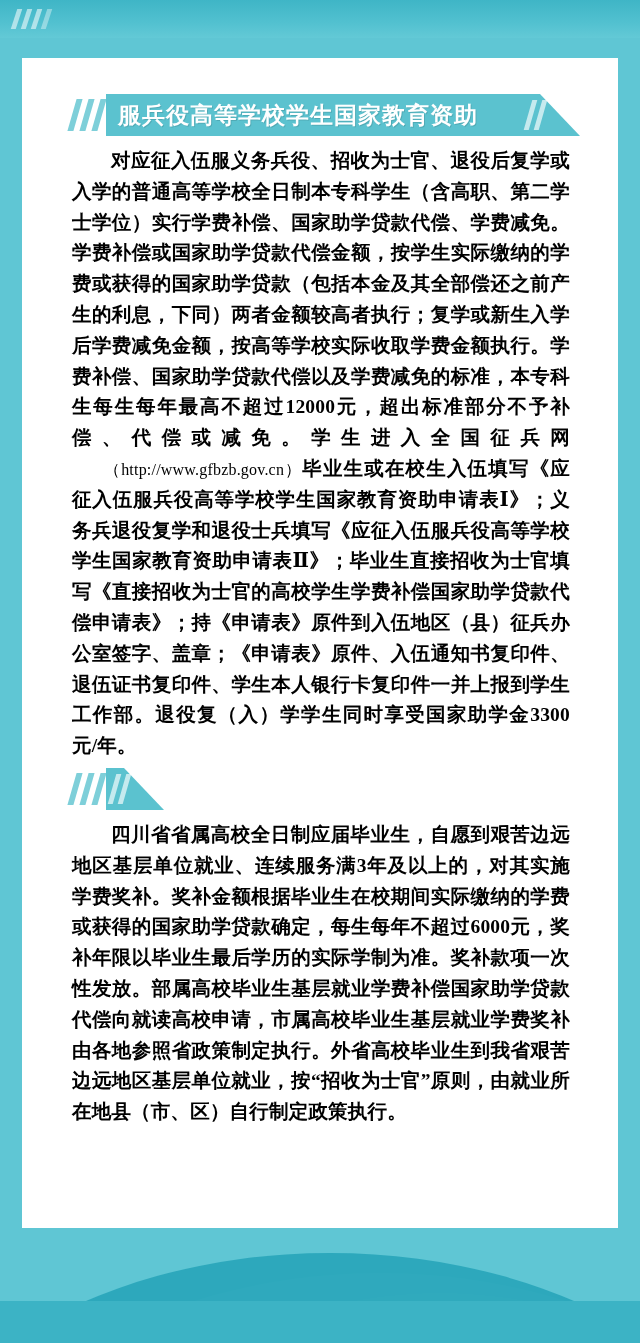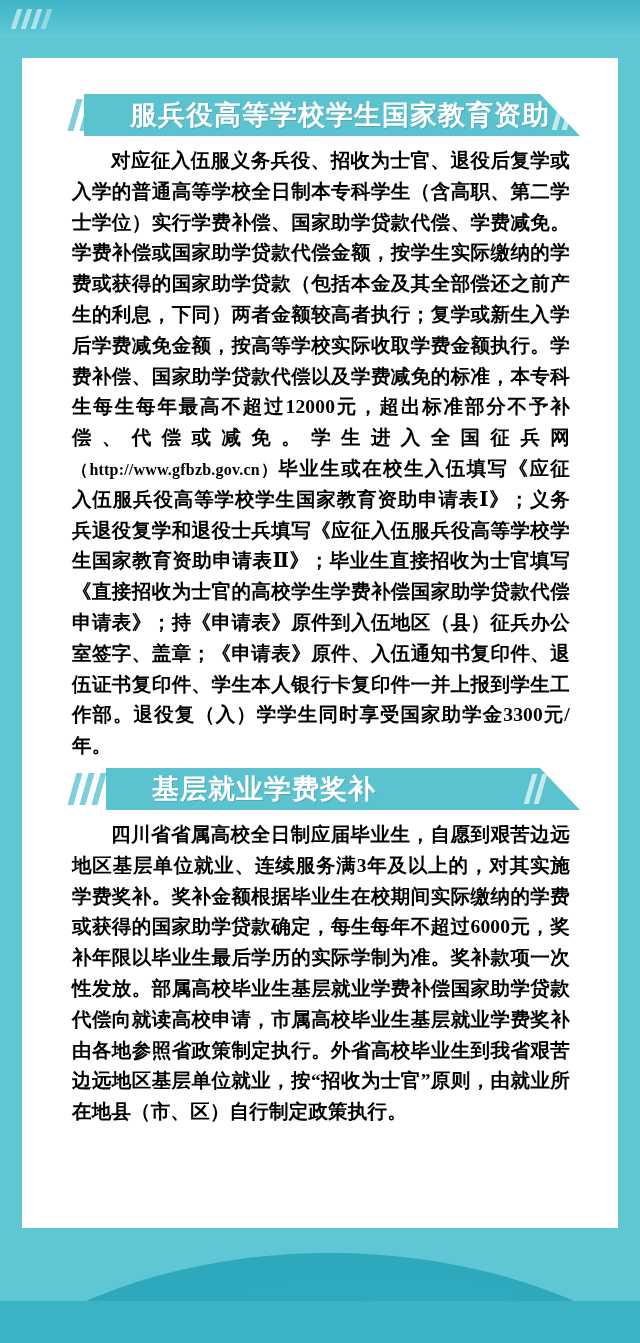--- a/index.html
+++ b/index.html
@@ -127,28 +127,27 @@
   .sh-stripes i:nth-child(3){ left: 36px; }
   .sh-bar {
     flex: 1;
     background: #5bc2cf;
     display: flex;
     align-items: center;
     position: relative;
   }
   .sh-title {
     color: #ffffff;
-    font-size: 27px;
+    font-size: 23px;
     font-weight: bold;
     letter-spacing: 1px;
     padding-left: 12px;
     font-family: "Liberation Sans", "DejaVu Sans", sans-serif;
     text-shadow: 1px 1px 0 rgba(0,0,0,0.12);
     white-space: nowrap;
-    margin-left: 34px;
   }
   .sh-tail {
     width: 58px;
     position: relative;
     background: #5bc2cf;
   }
   .sh-tail::after {
     content: "";
     position: absolute;
     right: 0; top: 0;
@@ -174,21 +173,22 @@
     color: #000000;
     text-align: justify;
     text-justify: inter-ideograph;
     font-weight: bold;
     letter-spacing: 0.2px;
     text-indent: 2em;
   }
   .body-text .url {
     font-family: "Liberation Serif", "DejaVu Serif", serif;
     font-size: 16px;
-    font-weight: bold;
+    font-weight: normal;
+    margin-left: 32px;
   }
 
   .block-1 { position: absolute; left: 38px; top: 36px; width: 520px; }
   .block-1-text { position: absolute; left: 50px; top: 88px; width: 498px; }
 
   .block-2 { position: absolute; left: 38px; top: 710px; width: 520px; }
   .block-2-text { position: absolute; left: 50px; top: 762px; width: 498px; }
 </style>
 </head>
 <body>
@@ -228,23 +228,20 @@
       <span>对应征入伍服义务兵役、招收为士官、退役后复学或入学的普通高等学校全日制本专科学生（含高职、第二学士学位）实行学费补偿、国家助学贷款代偿、学费减免。学费补偿或国家助学贷款代偿金额，按学生实际缴纳的学费或获得的国家助学贷款（包括本金及其全部偿还之前产生的利息，下同）两者金额较高者执行；复学或新生入学后学费减免金额，按高等学校实际收取学费金额执行。学费补偿、国家助学贷款代偿以及学费减免的标准，本专科生每生每年最高不超过12000元，超出标准部分不予补偿、代偿或减免。学生进入全国征兵网</span><span class="url">（http://www.gfbzb.gov.cn）</span><span>毕业生或在校生入伍填写《应征入伍服兵役高等学校学生国家教育资助申请表Ⅰ》；义务兵退役复学和退役士兵填写《应征入伍服兵役高等学校学生国家教育资助申请表Ⅱ》；毕业生直接招收为士官填写《直接招收为士官的高校学生学费补偿国家助学贷款代偿申请表》；持《申请表》原件到入伍地区（县）征兵办公室签字、盖章；《申请表》原件、入伍通知书复印件、退伍证书复印件、学生本人银行卡复印件一并上报到学生工作部。退役复（入）学学生同时享受国家助学金3300元/年。</span>
     </div>
 
     <div class="block-2">
       <div class="section-header">
         <div class="sh-stripes">
           <i></i>
             <i></i>
             <i></i>
         </div>
-        <div class="sh-bar">
-          <div class="sh-title">基层就业学费奖补</div>
-        </div>
         <div class="sh-tail">
           <i></i>
             <i></i>
         </div>
       </div>
     </div>
 
     <div class="block-2-text body-text">四川省省属高校全日制应届毕业生，自愿到艰苦边远地区基层单位就业、连续服务满3年及以上的，对其实施学费奖补。奖补金额根据毕业生在校期间实际缴纳的学费或获得的国家助学贷款确定，每生每年不超过6000元，奖补年限以毕业生最后学历的实际学制为准。奖补款项一次性发放。部属高校毕业生基层就业学费补偿国家助学贷款代偿向就读高校申请，市属高校毕业生基层就业学费奖补由各地参照省政策制定执行。外省高校毕业生到我省艰苦边远地区基层单位就业，按“招收为士官”原则，由就业所在地县（市、区）自行制定政策执行。</div>
 
   </div>

